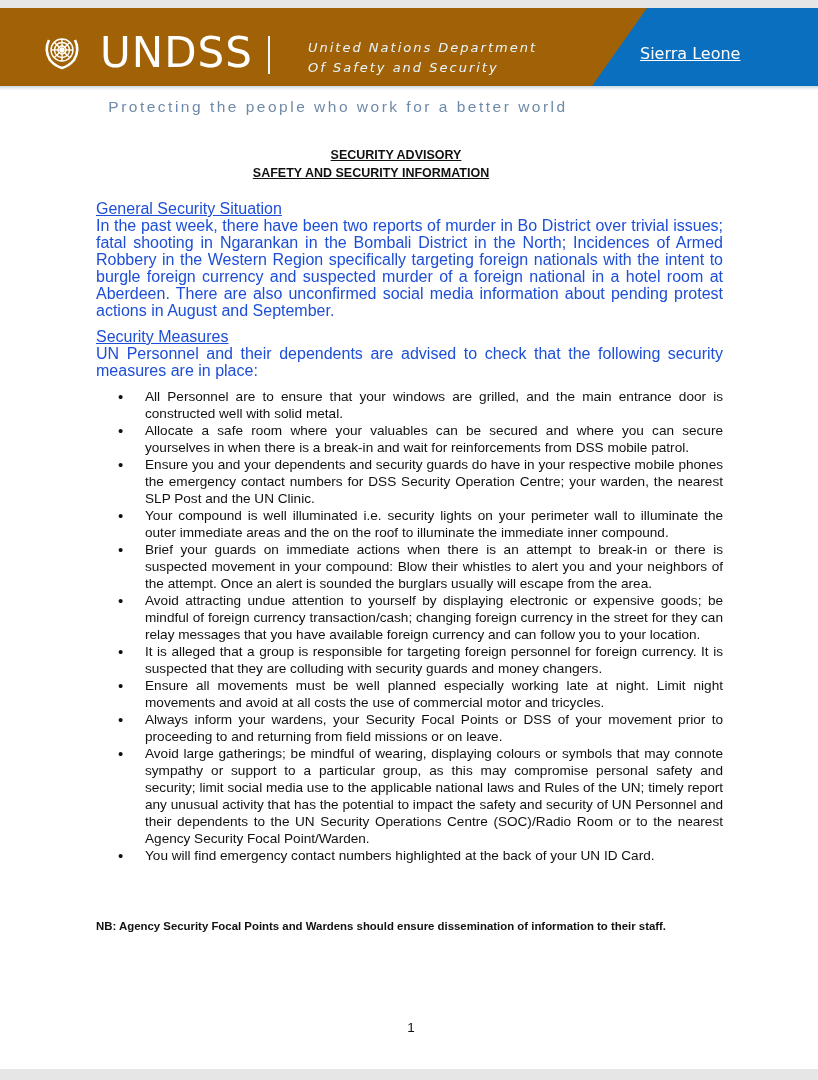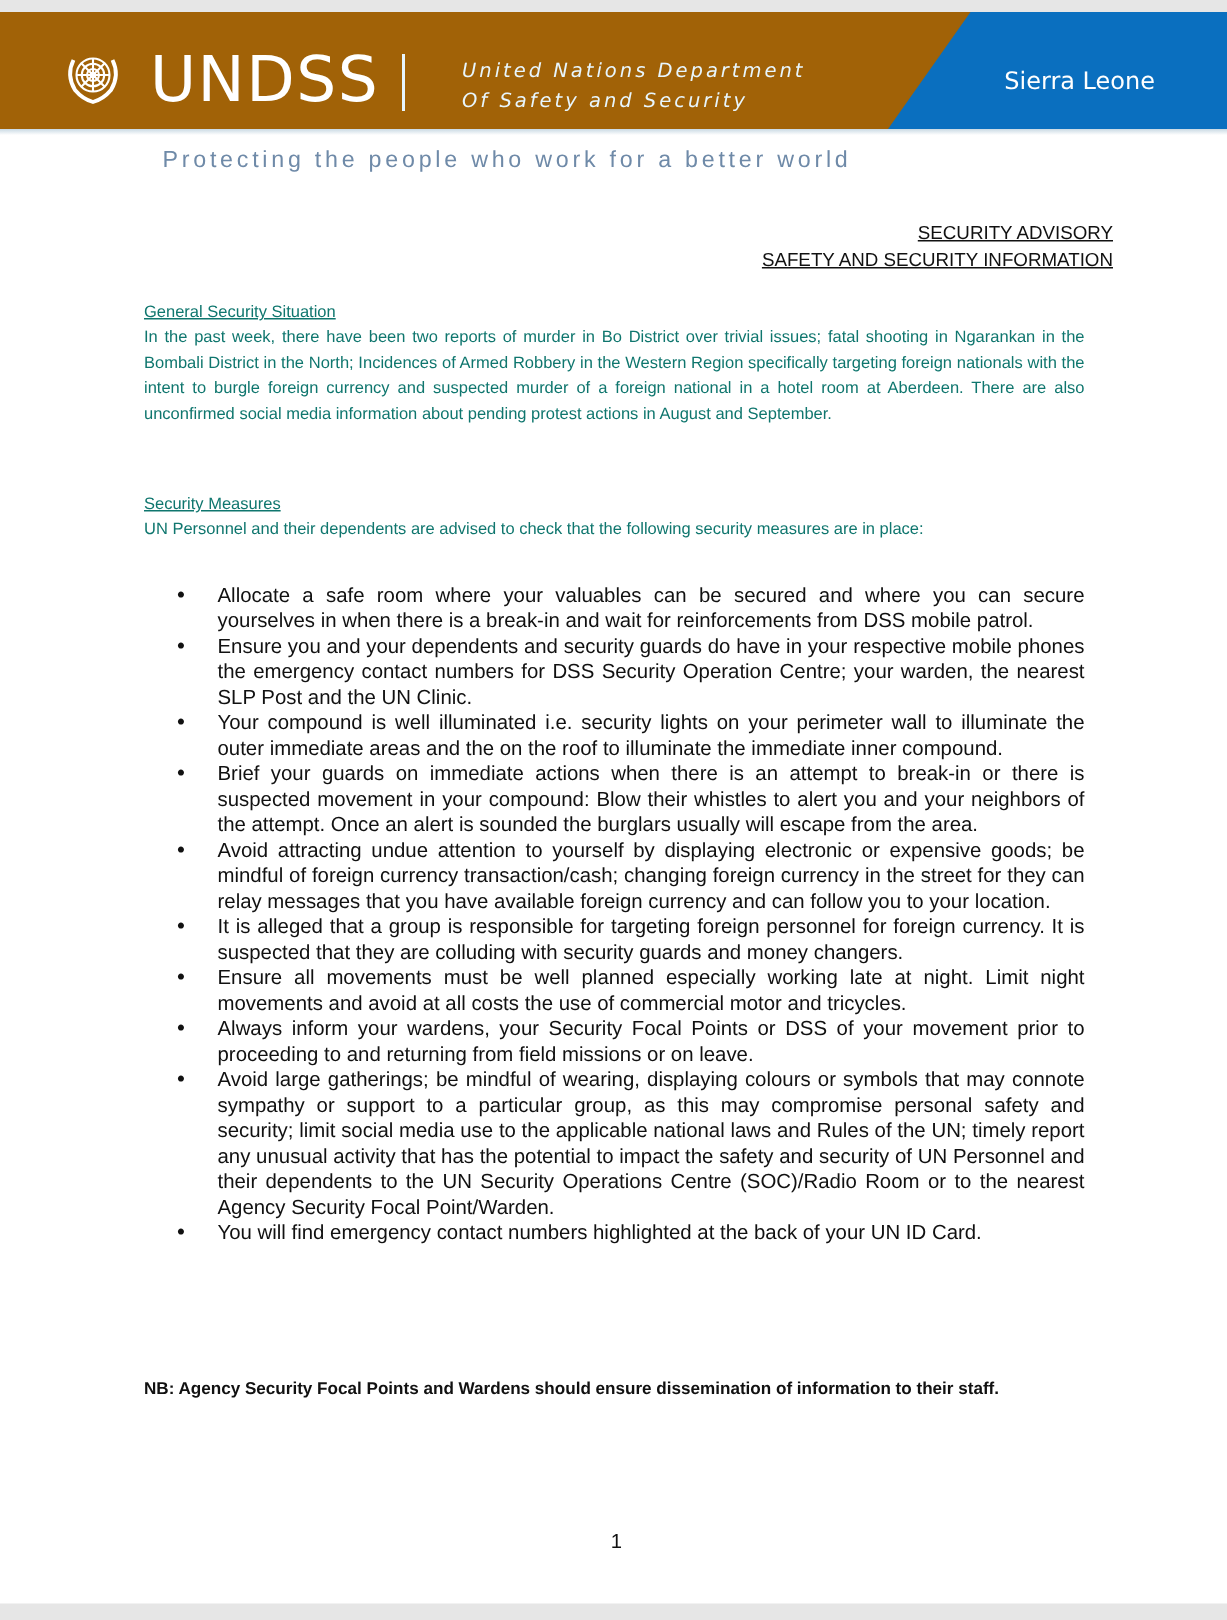--- a/index.html
+++ b/index.html
@@ -12,26 +12,26 @@
     .banner { position: absolute; left: 0; top: 8px; width: 818px; height: 78px; background: #a16207; overflow: hidden; }
     .banner-right { position: absolute; top: 0; left: 592px; width: 260px; height: 78px; background: #0a6fbf;
       clip-path: polygon(55px 0, 260px 0, 260px 78px, 0 78px); }
     .banner-shadow { position: absolute; left: 0; top: 86px; width: 818px; height: 4px;
       background: linear-gradient(#c9d9e3, rgba(255,255,255,0)); }
 
     .un-logo { position: absolute; left: 40px; top: 30px; width: 44px; height: 44px; }
     .undss { position: absolute; left: 100px; top: 30px; font-size: 42px; color: #ffffff; font-family: "DejaVu Sans", sans-serif; font-weight: normal; letter-spacing: 1px; line-height: 46px; }
     .divider { position: absolute; left: 268px; top: 36px; width: 1.5px; height: 38px; background: #e8f6fd; }
     .dept { position: absolute; left: 308px; top: 38px; color: #e8f6fd; font-size: 13px; letter-spacing: 2px; line-height: 20px; font-family: "DejaVu Sans", sans-serif; font-style: italic; }
-    .country { position: absolute; left: 640px; top: 43px; width: 130px; text-align: right; color: #ffffff; font-size: 16px; font-family: "DejaVu Sans", sans-serif; }
+    .country { position: absolute; left: 640px; top: 43px; width: 130px; text-align: left; color: #ffffff; font-size: 16px; font-family: "DejaVu Sans", sans-serif; text-decoration: underline; }
 
     .tagline { position: absolute; left: 0; width: 660px; top: 98px; text-align: center; padding-left: 16px; color: #6f8aa8; font-size: 15.5px; letter-spacing: 2.5px; font-family: "Liberation Sans", sans-serif; }
 
-    .doc { position: absolute; left: 96px; width: 627px; font-family: "Liberation Sans", sans-serif; font-size: 11px; line-height: 17px; color: #0f766e; }
-    .title { position: absolute; left: 0; width: 742px; text-align: right; font-size: 12.5px; font-weight: normal; text-decoration: underline; color: #111; font-family: "Liberation Sans", sans-serif; }
+    .doc { position: absolute; left: 96px; width: 627px; font-family: "Liberation Sans", sans-serif; font-size: 16px; line-height: 17px; color: #1d4ed8; }
+    .title { position: absolute; left: 0; width: 742px; text-align: center; font-size: 12.5px; font-weight: bold; text-decoration: underline; color: #111; font-family: "Liberation Sans", sans-serif; }
     .t1 { top: 148px; padding-left: 50px; }
     .t2 { top: 166px; }
 
     .sec-heading { text-decoration: underline; }
     .justify { text-align: justify; text-align-last: left; }
 
     .sec1 { top: 200px; }
     .sec2 { top: 328px; }
 
     .bullets { position: absolute; left: 118px; top: 388px; width: 605px; font-size: 13.6px; line-height: 17px; list-style: none; }
@@ -80,20 +80,21 @@
   <div class="sec-heading">General Security Situation</div>
   <div class="justify">In the past week, there have been two reports of murder in Bo District over trivial issues; fatal shooting in Ngarankan in the Bombali District in the North; Incidences of Armed Robbery in the Western Region specifically targeting foreign nationals with the intent to burgle foreign currency and suspected murder of a foreign national in a hotel room at Aberdeen. There are also unconfirmed social media information about pending protest actions in August and September.</div>
 </div>
 
 <div class="doc sec2">
   <div class="sec-heading">Security Measures</div>
   <div class="justify">UN Personnel and their dependents are advised to check that the following security measures are in place:</div>
 </div>
 
 <ul class="bullets">
+  <li>All Personnel are to ensure that your windows are grilled, and the main entrance door is constructed well with solid metal.</li>
   <li>Allocate a safe room where your valuables can be secured and where you can secure yourselves in when there is a break-in and wait for reinforcements from DSS mobile patrol.</li>
   <li>Ensure you and your dependents and security guards do have in your respective mobile phones the emergency contact numbers for DSS Security Operation Centre; your warden, the nearest SLP Post and the UN Clinic.</li>
   <li>Your compound is well illuminated i.e. security lights on your perimeter wall to illuminate the outer immediate areas and the on the roof to illuminate the immediate inner compound.</li>
   <li>Brief your guards on immediate actions when there is an attempt to break-in or there is suspected movement in your compound: Blow their whistles to alert you and your neighbors of the attempt. Once an alert is sounded the burglars usually will escape from the area.</li>
   <li>Avoid attracting undue attention to yourself by displaying electronic or expensive goods; be mindful of foreign currency transaction/cash; changing foreign currency in the street for they can relay messages that you have available foreign currency and can follow you to your location.</li>
   <li>It is alleged that a group is responsible for targeting foreign personnel for foreign currency. It is suspected that they are colluding with security guards and money changers.</li>
   <li>Ensure all movements must be well planned especially working late at night. Limit night movements and avoid at all costs the use of commercial motor and tricycles.</li>
   <li>Always inform your wardens, your Security Focal Points or DSS of your movement prior to proceeding to and returning from field missions or on leave.</li>
   <li>Avoid large gatherings; be mindful of wearing, displaying colours or symbols that may connote sympathy or support to a particular group, as this may compromise personal safety and security; limit social media use to the applicable national laws and Rules of the UN; timely report any unusual activity that has the potential to impact the safety and security of UN Personnel and their dependents to the UN Security Operations Centre (SOC)/Radio Room or to the nearest Agency Security Focal Point/Warden.</li>
   <li>You will find emergency contact numbers highlighted at the back of your UN ID Card.</li>

